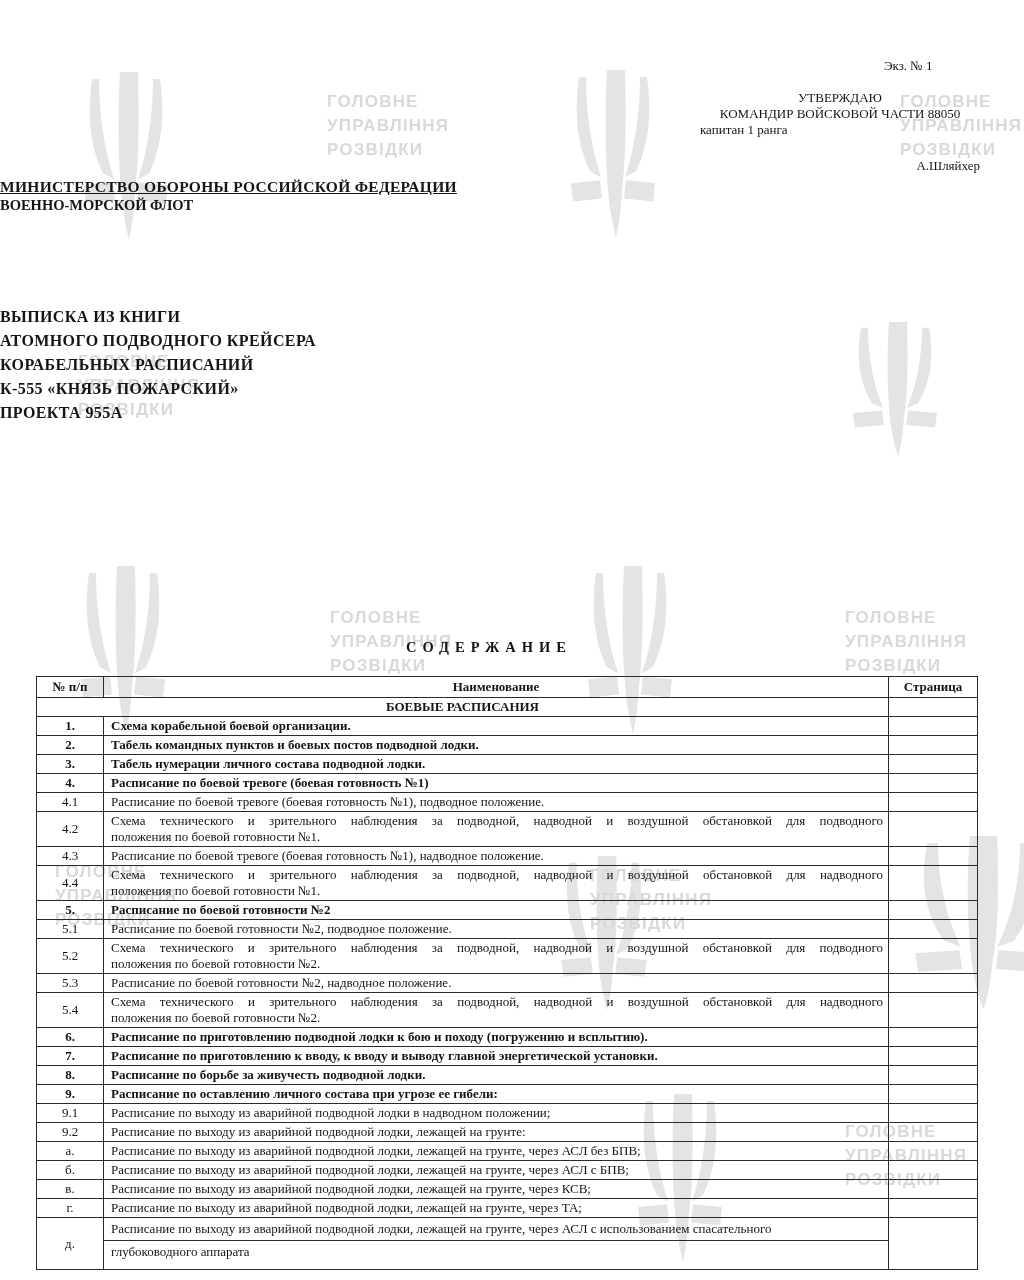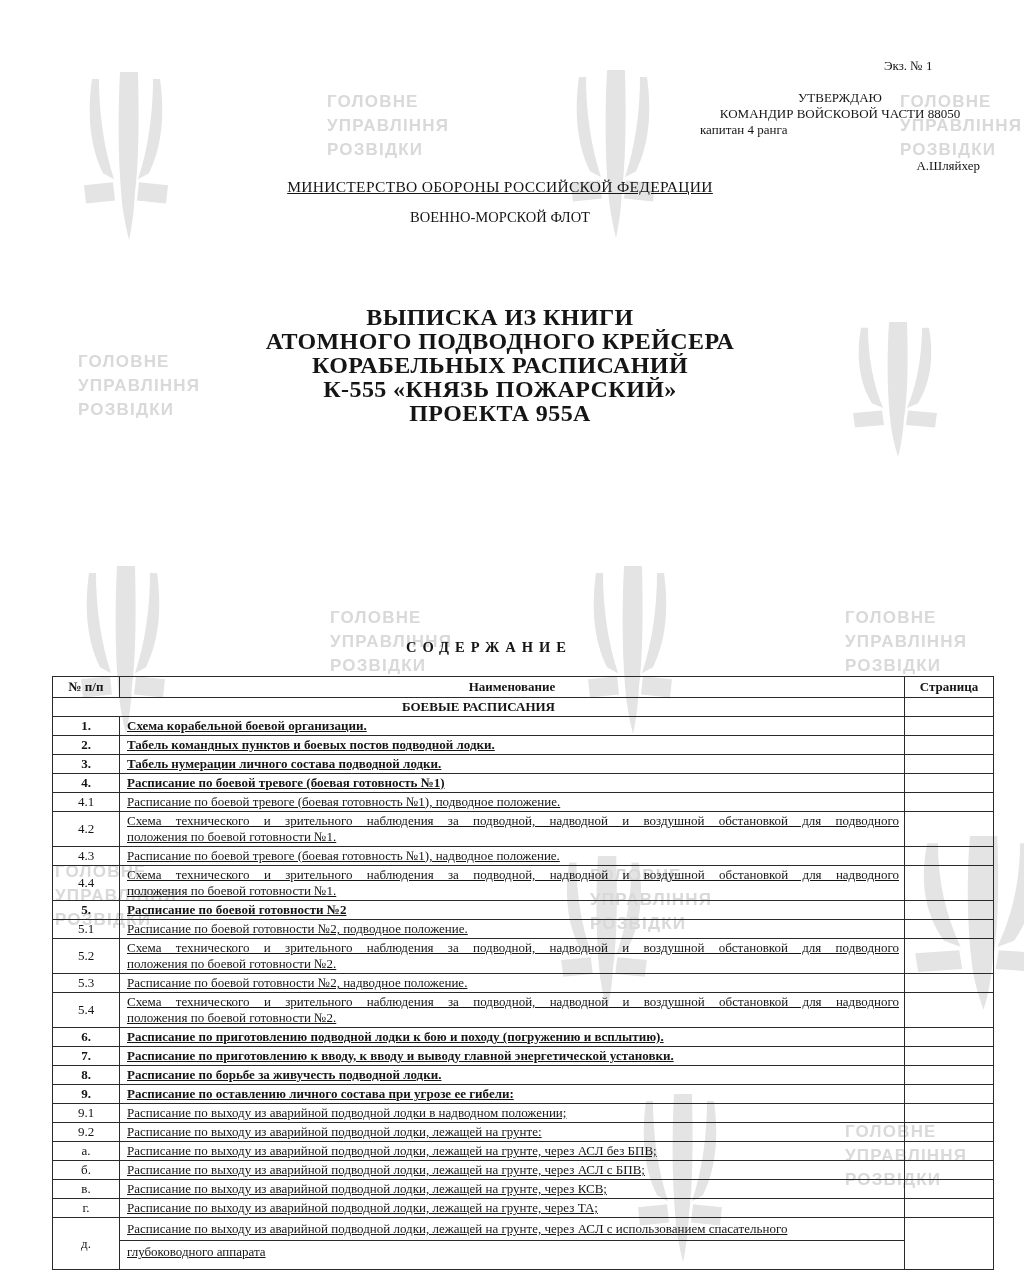--- a/index.html
+++ b/index.html
@@ -16,37 +16,37 @@
     font-size:17px;letter-spacing:1.2px;line-height:24px;
     color:var(--wm-text,#d9d9d9);white-space:nowrap;
   }
   .wm-text div{display:block;}
   
   .content{position:absolute;inset:0;z-index:1;}
   .copy-no{position:absolute;left:884px;top:58px;font-size:13px;}
   .approval{position:absolute;left:700px;top:90px;width:280px;font-size:13px;line-height:16px;text-align:center;}
   .approval .rank{text-align:left;}
   .approval .sig{text-align:right;margin-top:20px;}
-  .ministry{position:absolute;left:0;top:177px;width:1000px;text-align:center;font-weight:normal;}
+  .ministry{position:absolute;left:0;top:177px;width:1000px;text-align:left;font-weight:bold;}
   .ministry .m1{font-size:15.5px;line-height:19px;text-decoration:underline;letter-spacing:.3px;}
-  .ministry .m2{font-size:14.5px;line-height:19px;margin-top:12px;}
-  .doc-title{position:absolute;left:0;top:305px;width:1000px;text-align:center;
-    font-weight:bold;font-size:24px;line-height:24px;letter-spacing:.4px;}
+  .ministry .m2{font-size:14.5px;line-height:19px;}
+  .doc-title{position:absolute;left:0;top:305px;width:1000px;
+    font-weight:bold;font-size:16px;line-height:24px;letter-spacing:.4px;}
   .contents-heading{position:absolute;left:0;top:639px;width:978px;text-align:center;
     font-weight:bold;font-size:14.5px;letter-spacing:6px;}
   
-  .toc{position:absolute;left:52px;top:676px;}
+  .toc{position:absolute;left:36px;top:676px;}
   table{border-collapse:collapse;table-layout:fixed;width:941px;font-size:13px;}
   th,td{border:1px solid #2a2a2a;vertical-align:middle;}
   th{font-weight:bold;height:20px;padding:0;text-align:center;}
   .section-row td{height:16px;text-align:center;font-weight:bold;}
   td.c-num{text-align:center;padding:1px 0;}
   td.c-name{padding:1px 0;}
   td.c-page{padding:0;}
-  .ln{padding:0 5px 0 7px;line-height:16px;text-decoration:underline;}
+  .ln{padding:0 5px 0 7px;line-height:16px;}
   .jst{text-align:justify;text-align-last:justify;}
   .split{border-bottom:1px solid #2a2a2a;padding-top:2px;padding-bottom:3px;}
   .after-split{padding-top:3px;padding-bottom:8px;}
   .b{font-weight:bold;}
 </style>
 </head>
 <body>
 
 <div class="page">
 
@@ -130,21 +130,21 @@
     </div>
   </div>
 
   <div class="content">
 
     <div class="copy-no">Экз. № 1</div>
 
     <div class="approval">
       <div>УТВЕРЖДАЮ</div>
       <div>КОМАНДИР ВОЙСКОВОЙ ЧАСТИ 88050</div>
-      <div class="rank">капитан 4 ранга</div>
+      <div class="rank">капитан 1 ранга</div>
       <div class="sig">А.Шляйхер</div>
     </div>
 
     <div class="ministry">
       <div class="m1">МИНИСТЕРСТВО ОБОРОНЫ РОССИЙСКОЙ ФЕДЕРАЦИИ</div>
       <div class="m2">ВОЕННО-МОРСКОЙ ФЛОТ</div>
     </div>
 
     <div class="doc-title">
       <div>ВЫПИСКА ИЗ КНИГИ</div>

